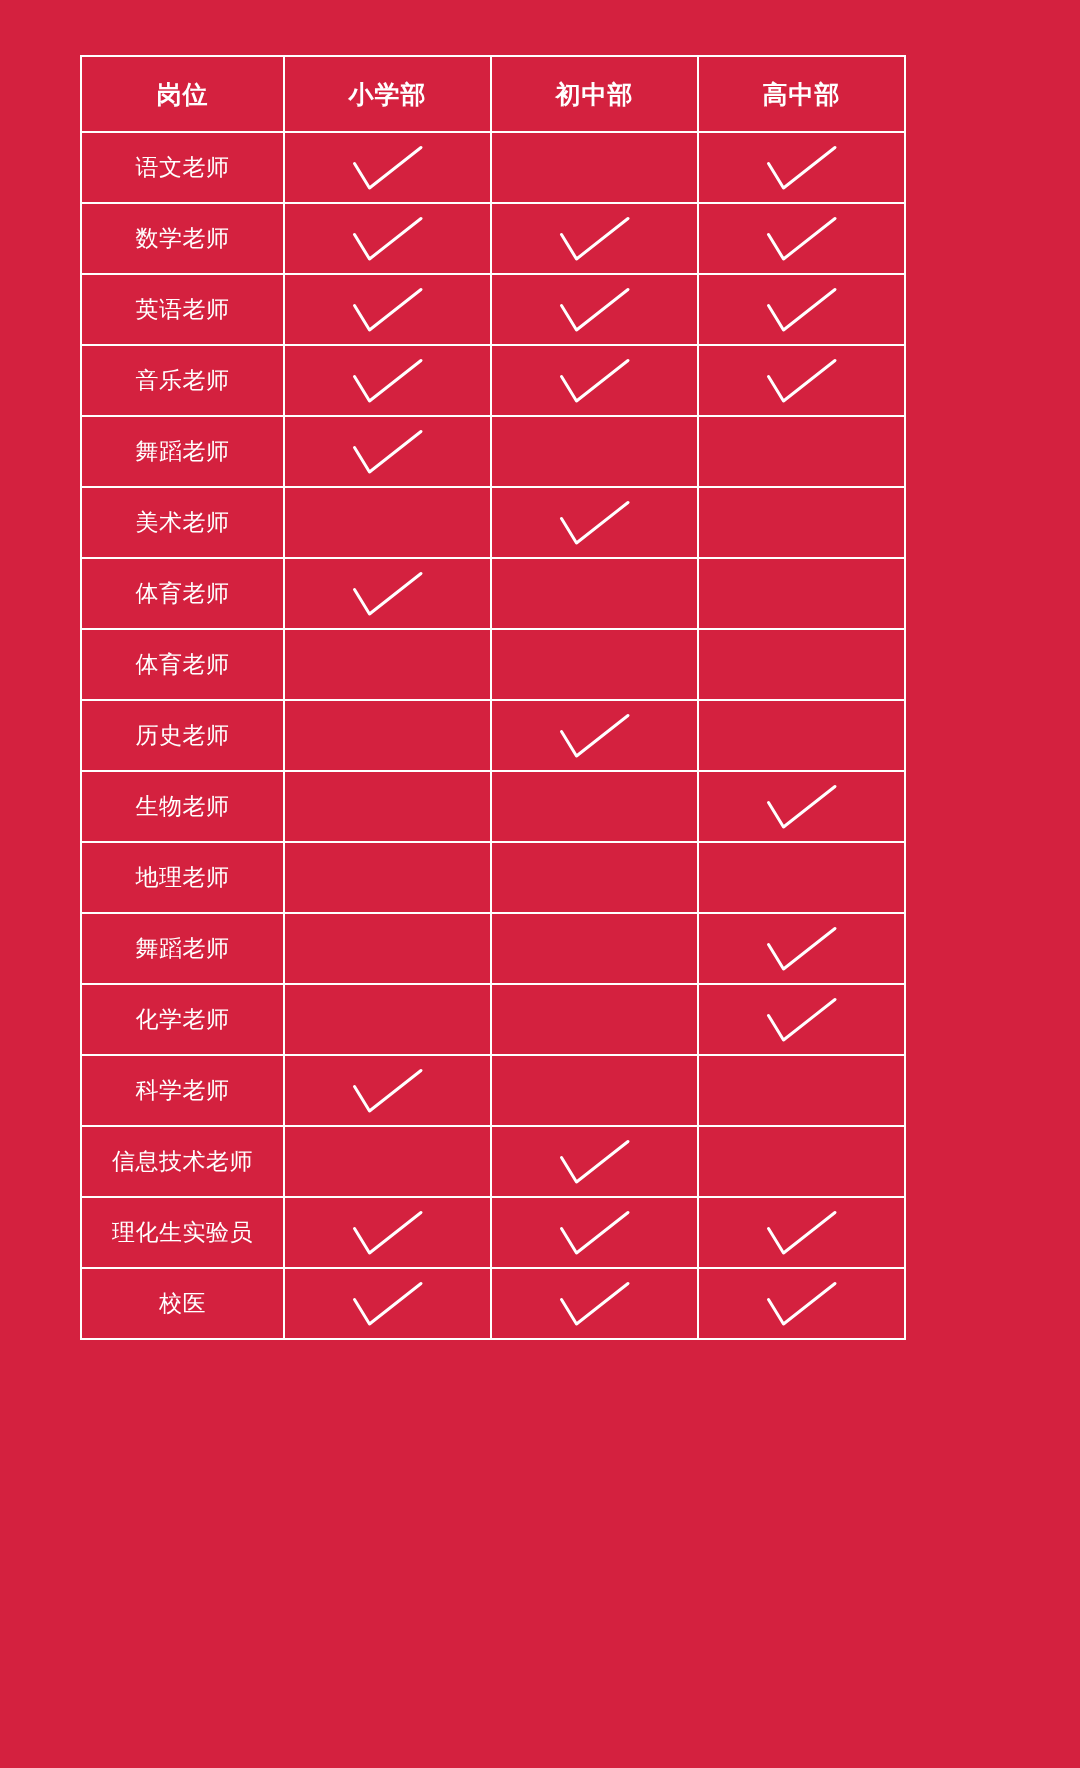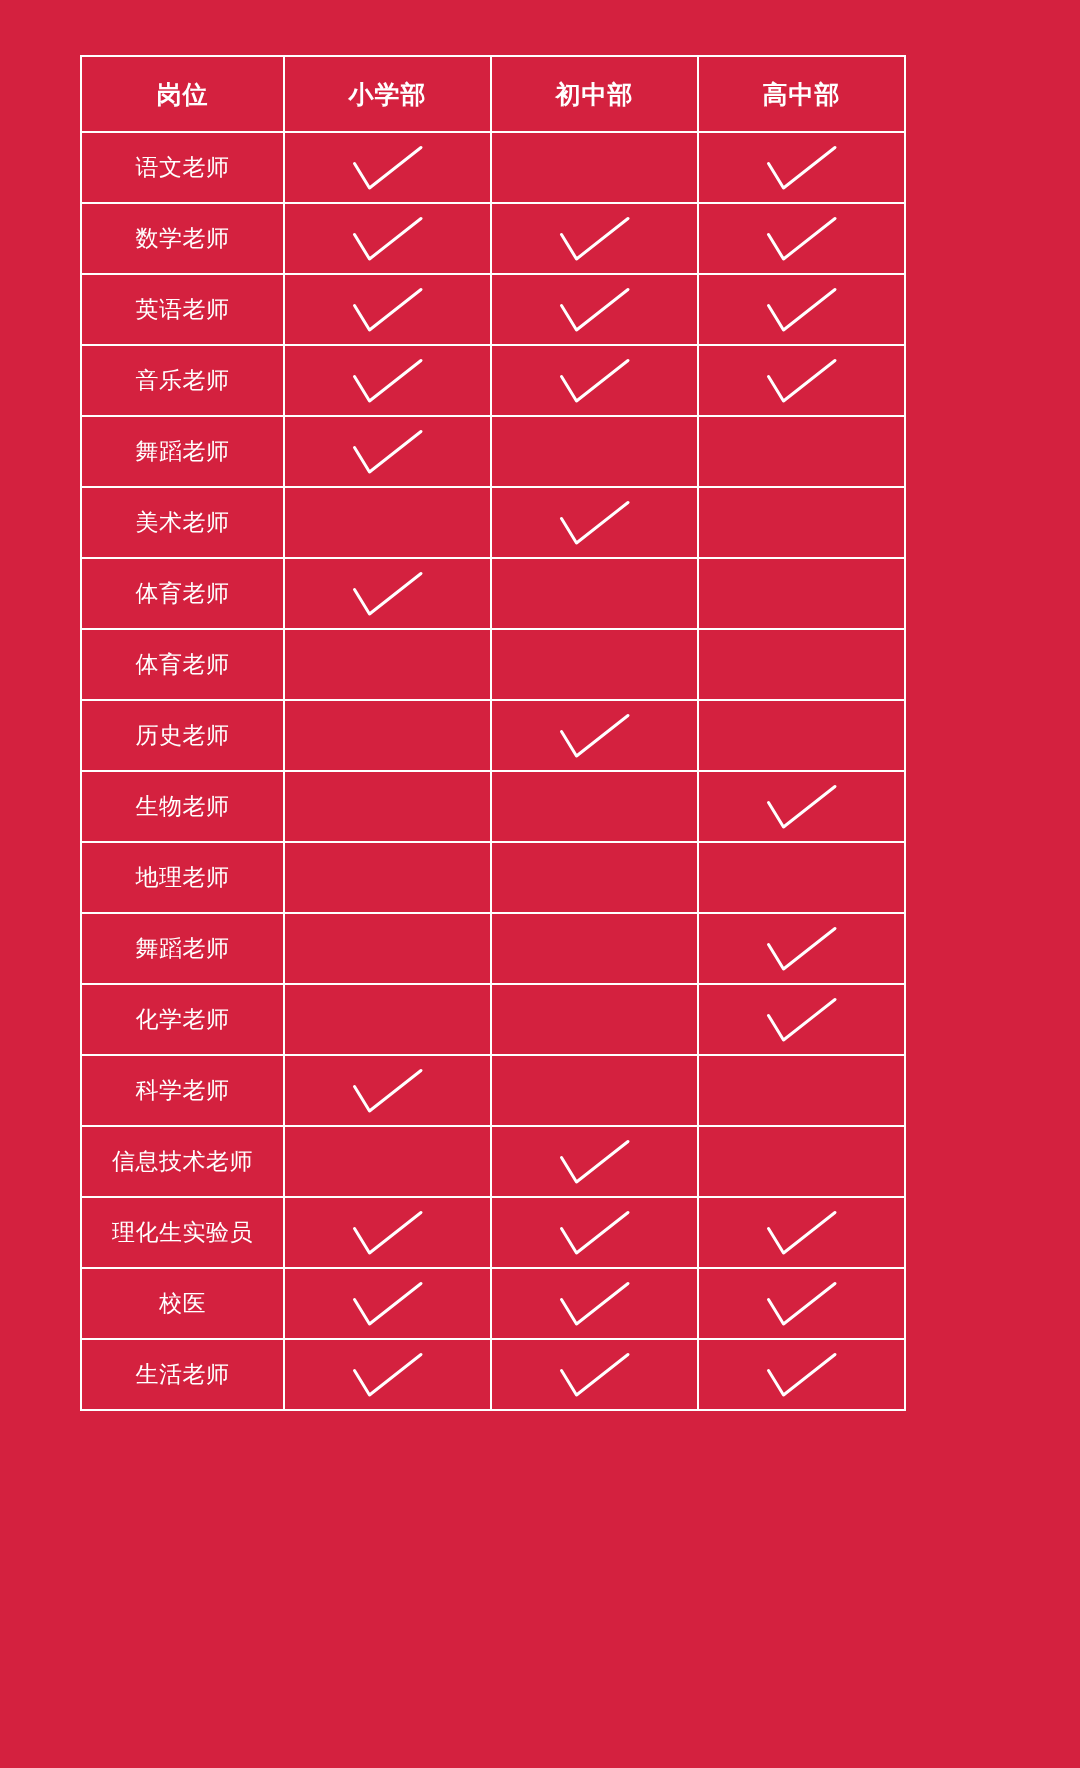--- a/index.html
+++ b/index.html
@@ -422,40 +422,16 @@
               </span>
             </td>
             <td class="mark-cell">
               <span class="check-wrap">
                 <svg viewBox="0 0 72 48" xmlns="http://www.w3.org/2000/svg" aria-hidden="true">
                   <path d="M2.5 19.5 L17.5 44 L69 3.5"></path>
                 </svg>
               </span>
             </td>
           </tr>
-          <tr>
-            <td class="role-cell">生活老师</td>
-            <td class="mark-cell">
-              <span class="check-wrap">
-                <svg viewBox="0 0 72 48" xmlns="http://www.w3.org/2000/svg" aria-hidden="true">
-                  <path d="M2.5 19.5 L17.5 44 L69 3.5"></path>
-                </svg>
-              </span>
-            </td>
-            <td class="mark-cell">
-              <span class="check-wrap">
-                <svg viewBox="0 0 72 48" xmlns="http://www.w3.org/2000/svg" aria-hidden="true">
-                  <path d="M2.5 19.5 L17.5 44 L69 3.5"></path>
-                </svg>
-              </span>
-            </td>
-            <td class="mark-cell">
-              <span class="check-wrap">
-                <svg viewBox="0 0 72 48" xmlns="http://www.w3.org/2000/svg" aria-hidden="true">
-                  <path d="M2.5 19.5 L17.5 44 L69 3.5"></path>
-                </svg>
-              </span>
-            </td>
-          </tr>
         </tbody>
     </table>
   </div>
 </div>
 
 </body></html>

